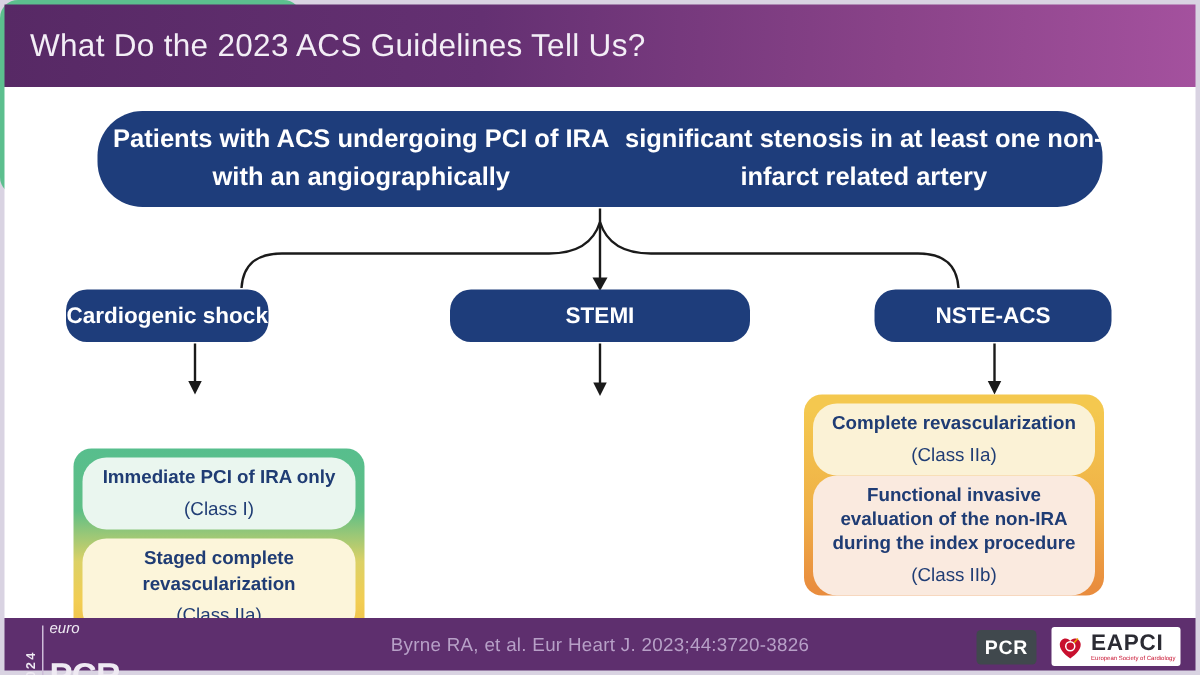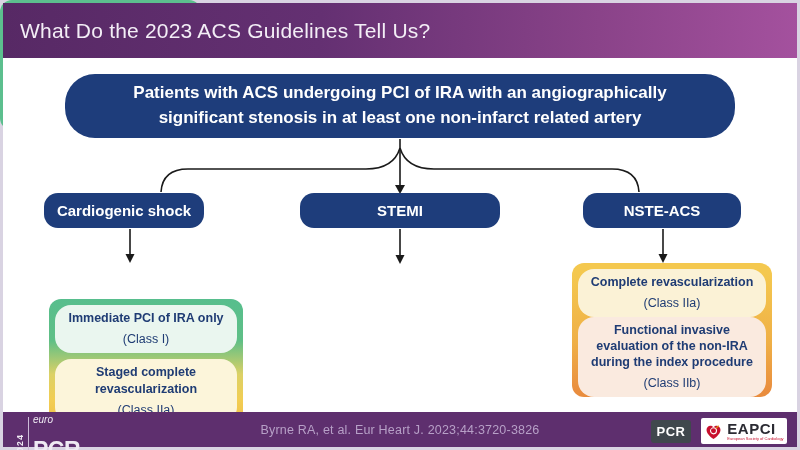--- a/index.html
+++ b/index.html
@@ -13,39 +13,39 @@
     position:absolute;left:3px;top:3px;width:794px;height:55px;
     background:linear-gradient(92deg,#572965 0%,#643072 40%,#8a4389 75%,#a4519e 100%);
     display:flex;align-items:center;
   }
   .title{color:#f3eef6;font-size:21px;font-weight:400;padding-left:17px;letter-spacing:.2px;}
   
   .content{position:absolute;left:3px;top:58px;width:794px;height:354px;background:#ffffff;}
   
   .decision-box{
     position:absolute;left:65px;top:74px;width:670px;height:64px;border-radius:30px;
-    background:#1E3D7B;color:#fff;display:flex;flex-direction:column;justify-content:center;
+    background:#1E3D7B;color:#fff;display:flex;flex-direction:row;justify-content:center;
     align-items:center;text-align:center;font-weight:bold;font-size:17px;line-height:1.45;
   }
   
   .connectors{position:absolute;left:0;top:0;width:800px;height:450px;pointer-events:none;}
   
   .pill{
     position:absolute;top:193px;height:35px;border-radius:14px;background:#1E3D7B;
     color:#fff;font-weight:bold;font-size:15px;display:flex;align-items:center;justify-content:center;
   }
-  .pill-cardio{left:44px;width:160px;}
+  .pill-cardio{left:44px;width:135px;}
   .pill-stemi{left:300px;width:200px;}
   .pill-nste{left:583px;width:158px;}
   
   .outcome{position:absolute;border-radius:12px;box-sizing:border-box;padding:6px;
     display:flex;flex-direction:column;justify-content:space-between;}
   .outcome-cardio{left:49px;top:263px;width:194px;height:130px;
     background:linear-gradient(180deg,#57BE8D 0%,#5FBF86 32%,#dcd166 58%,#f2cd53 78%,#EFBD47 100%);margin-top:36px;}
-  .outcome-nste{left:572px;top:263px;width:200px;height:134px;
+  .outcome-nste{left:536px;top:263px;width:200px;height:134px;
     background:linear-gradient(180deg,#F4C84F 8%,#efaf46 60%,#E98D3E 96%);}
   .outcome-stemi{left:302px;top:265px;width:201px;height:130px;border-radius:12px;
     background:#5CBF8E;display:flex;flex-direction:column;justify-content:center;align-items:center;
     text-align:center;box-sizing:border-box;padding:4px 10px;}
   .sub{
     border-radius:16px;text-align:center;box-sizing:border-box;padding:5px 8px;
     color:#1F3C74;font-size:12.5px;line-height:1.3;
   }
   .sub .t{font-weight:bold;}
   .sub .c{font-weight:400;margin-top:5px;}

